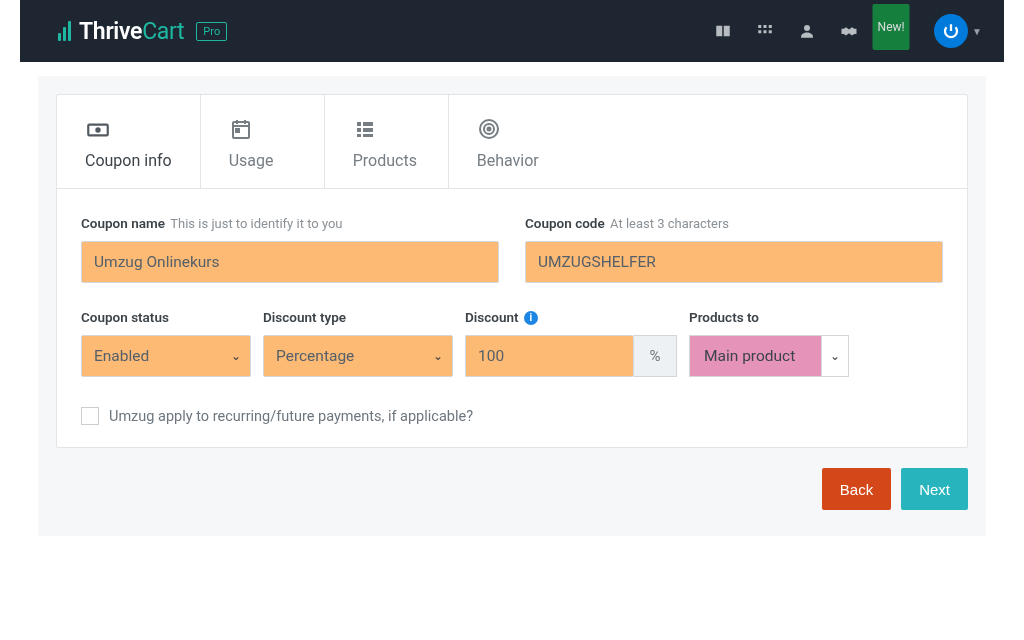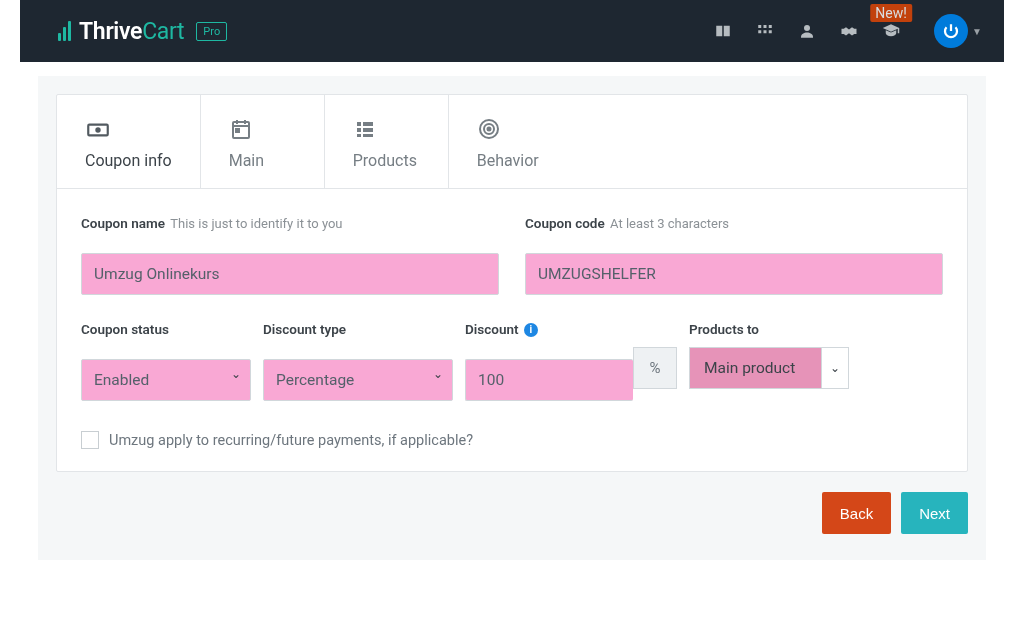--- a/index.html
+++ b/index.html
@@ -31,21 +31,21 @@
       color: #1eb8a2;
       font-size: 11px;
       padding: 2px 6px;
       border-radius: 2px;
       margin-left: 4px;
     }
     .nav-icons { display: flex; align-items: center; gap: 24px; }
     .nav-icon { color: #b6bcc0; font-size: 18px; position: relative; display:flex; align-items:center; justify-content:center; }
     .badge-new {
       position: absolute; top: -18px; left: 50%; transform: translateX(-50%);
-      background: #c2410c; color: #d9dcdf; font-size: 14px; padding: 1px 5px; border-radius: 2px;
+      background: #15803d; color: #d9dcdf; font-size: 12px; padding: 16px 5px; border-radius: 2px;
     }
     .power-btn {
       width: 34px; height: 34px; border-radius: 50%; background: #007bdb;
       display: flex; align-items: center; justify-content: center;
       margin-left: 10px;
     }
     .power-btn svg { color: #fff; }
     .caret { color: #9aa0a5; font-size: 10px; margin-left: 4px; }
     .content { background: #f5f7f8; margin: 14px 38px 0; padding: 18px 0 26px; }
     .tabs-card {
@@ -62,23 +62,22 @@
     .tab.active .tab-icon{color:#525a60;}
     .tab-label { font-size: 16px; margin-top: 10px; }
     .form-body { padding: 26px 24px 22px; }
     .row { display: flex; gap: 26px; margin-bottom: 26px; }
     .field { flex: 1; }
     .label { font-size: 13.5px; color: #3c4349; font-weight: 600; margin-bottom: 10px; display:block; }
     .label .hint { font-weight: 400; color: #8b9196; font-size: 13px; margin-left: 2px; }
     .info-i { display:inline-block; width:14px; height:14px; background:#1e87e3; color:#fff; border-radius:50%; font-size:10px; font-weight:700; text-align:center; line-height:14px; margin-left:2px; vertical-align:middle;}
     input.text-in, .select, .readonly {
       width: 100%; height: 42px; border: 1px solid #d1d7db; border-radius: 2px;
-      padding: 0 12px; font-size: 15.5px; color: #55606a; background: #f9a8d4;
+      padding: 0 12px; font-size: 15.5px; color: #55606a; background: #fdba74;
       font-family: inherit;
-      margin-top: 12px;
     }
     .select-wrap{ position:relative;}
     .select { appearance:none; -webkit-appearance:none; padding-right:28px; cursor:pointer;}
     .select-caret{ position:absolute; right:10px; top:50%; transform:translateY(-50%); pointer-events:none; color:#3c4349; font-size:12px;}
     .discount-group{ display:flex;}
     .discount-group input{ border-right:none;}
     .pct-addon{ width:44px; height:42px; border:1px solid #d1d7db; background:#eef1f3; display:flex; align-items:center; justify-content:center; color:#6d767e; font-size:15px; flex-shrink:0;}
     .applies-highlight{ background:#e693b8; height:42px; border:1px solid #d1d7db; border-right:none; display:flex; align-items:center; padding:0 14px; color:#3c4349; font-size:15.5px; flex:1;}
     .applies-caret-box{ width:28px; height:42px; border:1px solid #d1d7db; background:#fff; display:flex; align-items:center; justify-content:center; color:#3c4349; font-size:12px; flex-shrink:0;}
     .applies-flex{ display:flex;}
@@ -172,21 +171,21 @@
           <div class="tab-label">Coupon info</div>
         </div>
         <div class="tab">
           <span class="tab-icon">
             <svg class="icon" style="width:24px;height:24px;display:inline" viewBox="0 0 24 24" fill="none" stroke="currentColor" stroke-width="2">
                 <rect x="4" y="5" width="16" height="16" rx="1"></rect>
                 <path d="M4 9h16M8 3v4M16 3v4"></path>
                 <rect x="7" y="12" width="3" height="3" fill="currentColor"></rect>
               </svg>
           </span>
-          <div class="tab-label">Main</div>
+          <div class="tab-label">Usage</div>
         </div>
         <div class="tab">
           <span class="tab-icon">
             <svg class="icon" style="width:24px;height:24px;display:inline" viewBox="0 0 24 24" fill="currentColor">
                 <rect x="4" y="5" width="4" height="4"></rect>
                 <rect x="10" y="5" width="10" height="4"></rect>
                 <rect x="4" y="11" width="4" height="4"></rect>
                 <rect x="10" y="11" width="10" height="4"></rect>
                 <rect x="4" y="17" width="4" height="3"></rect>
                 <rect x="10" y="17" width="10" height="3"></rect>

